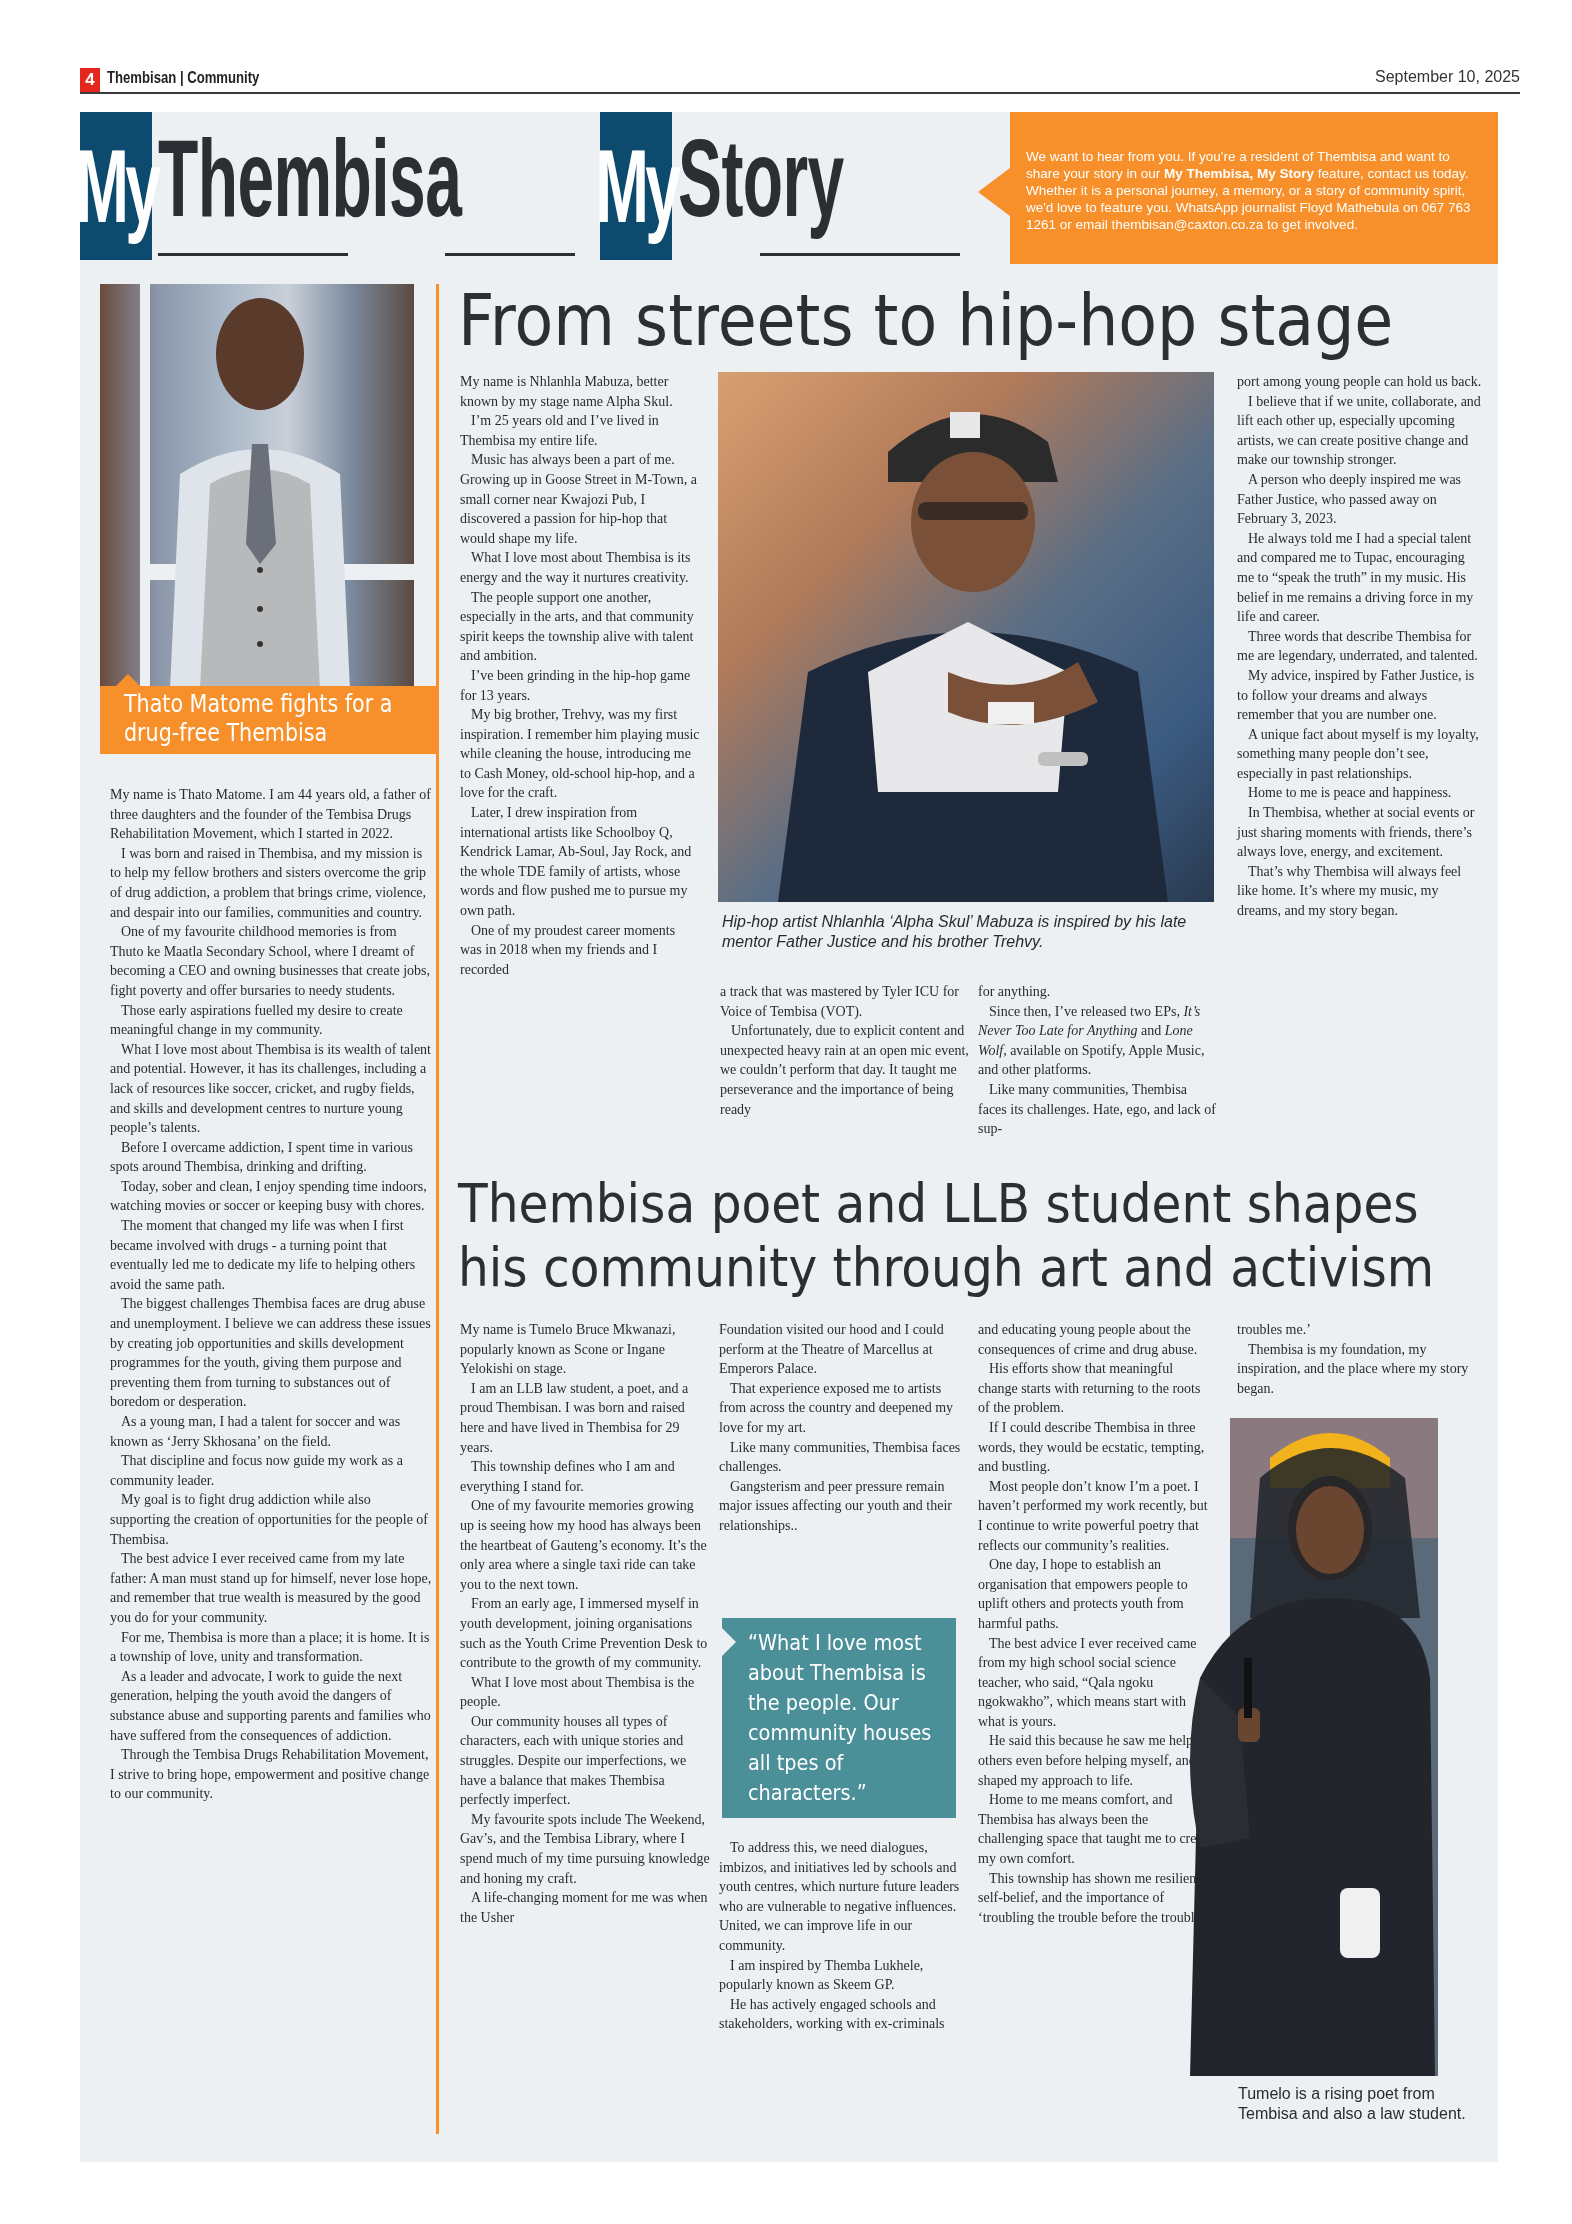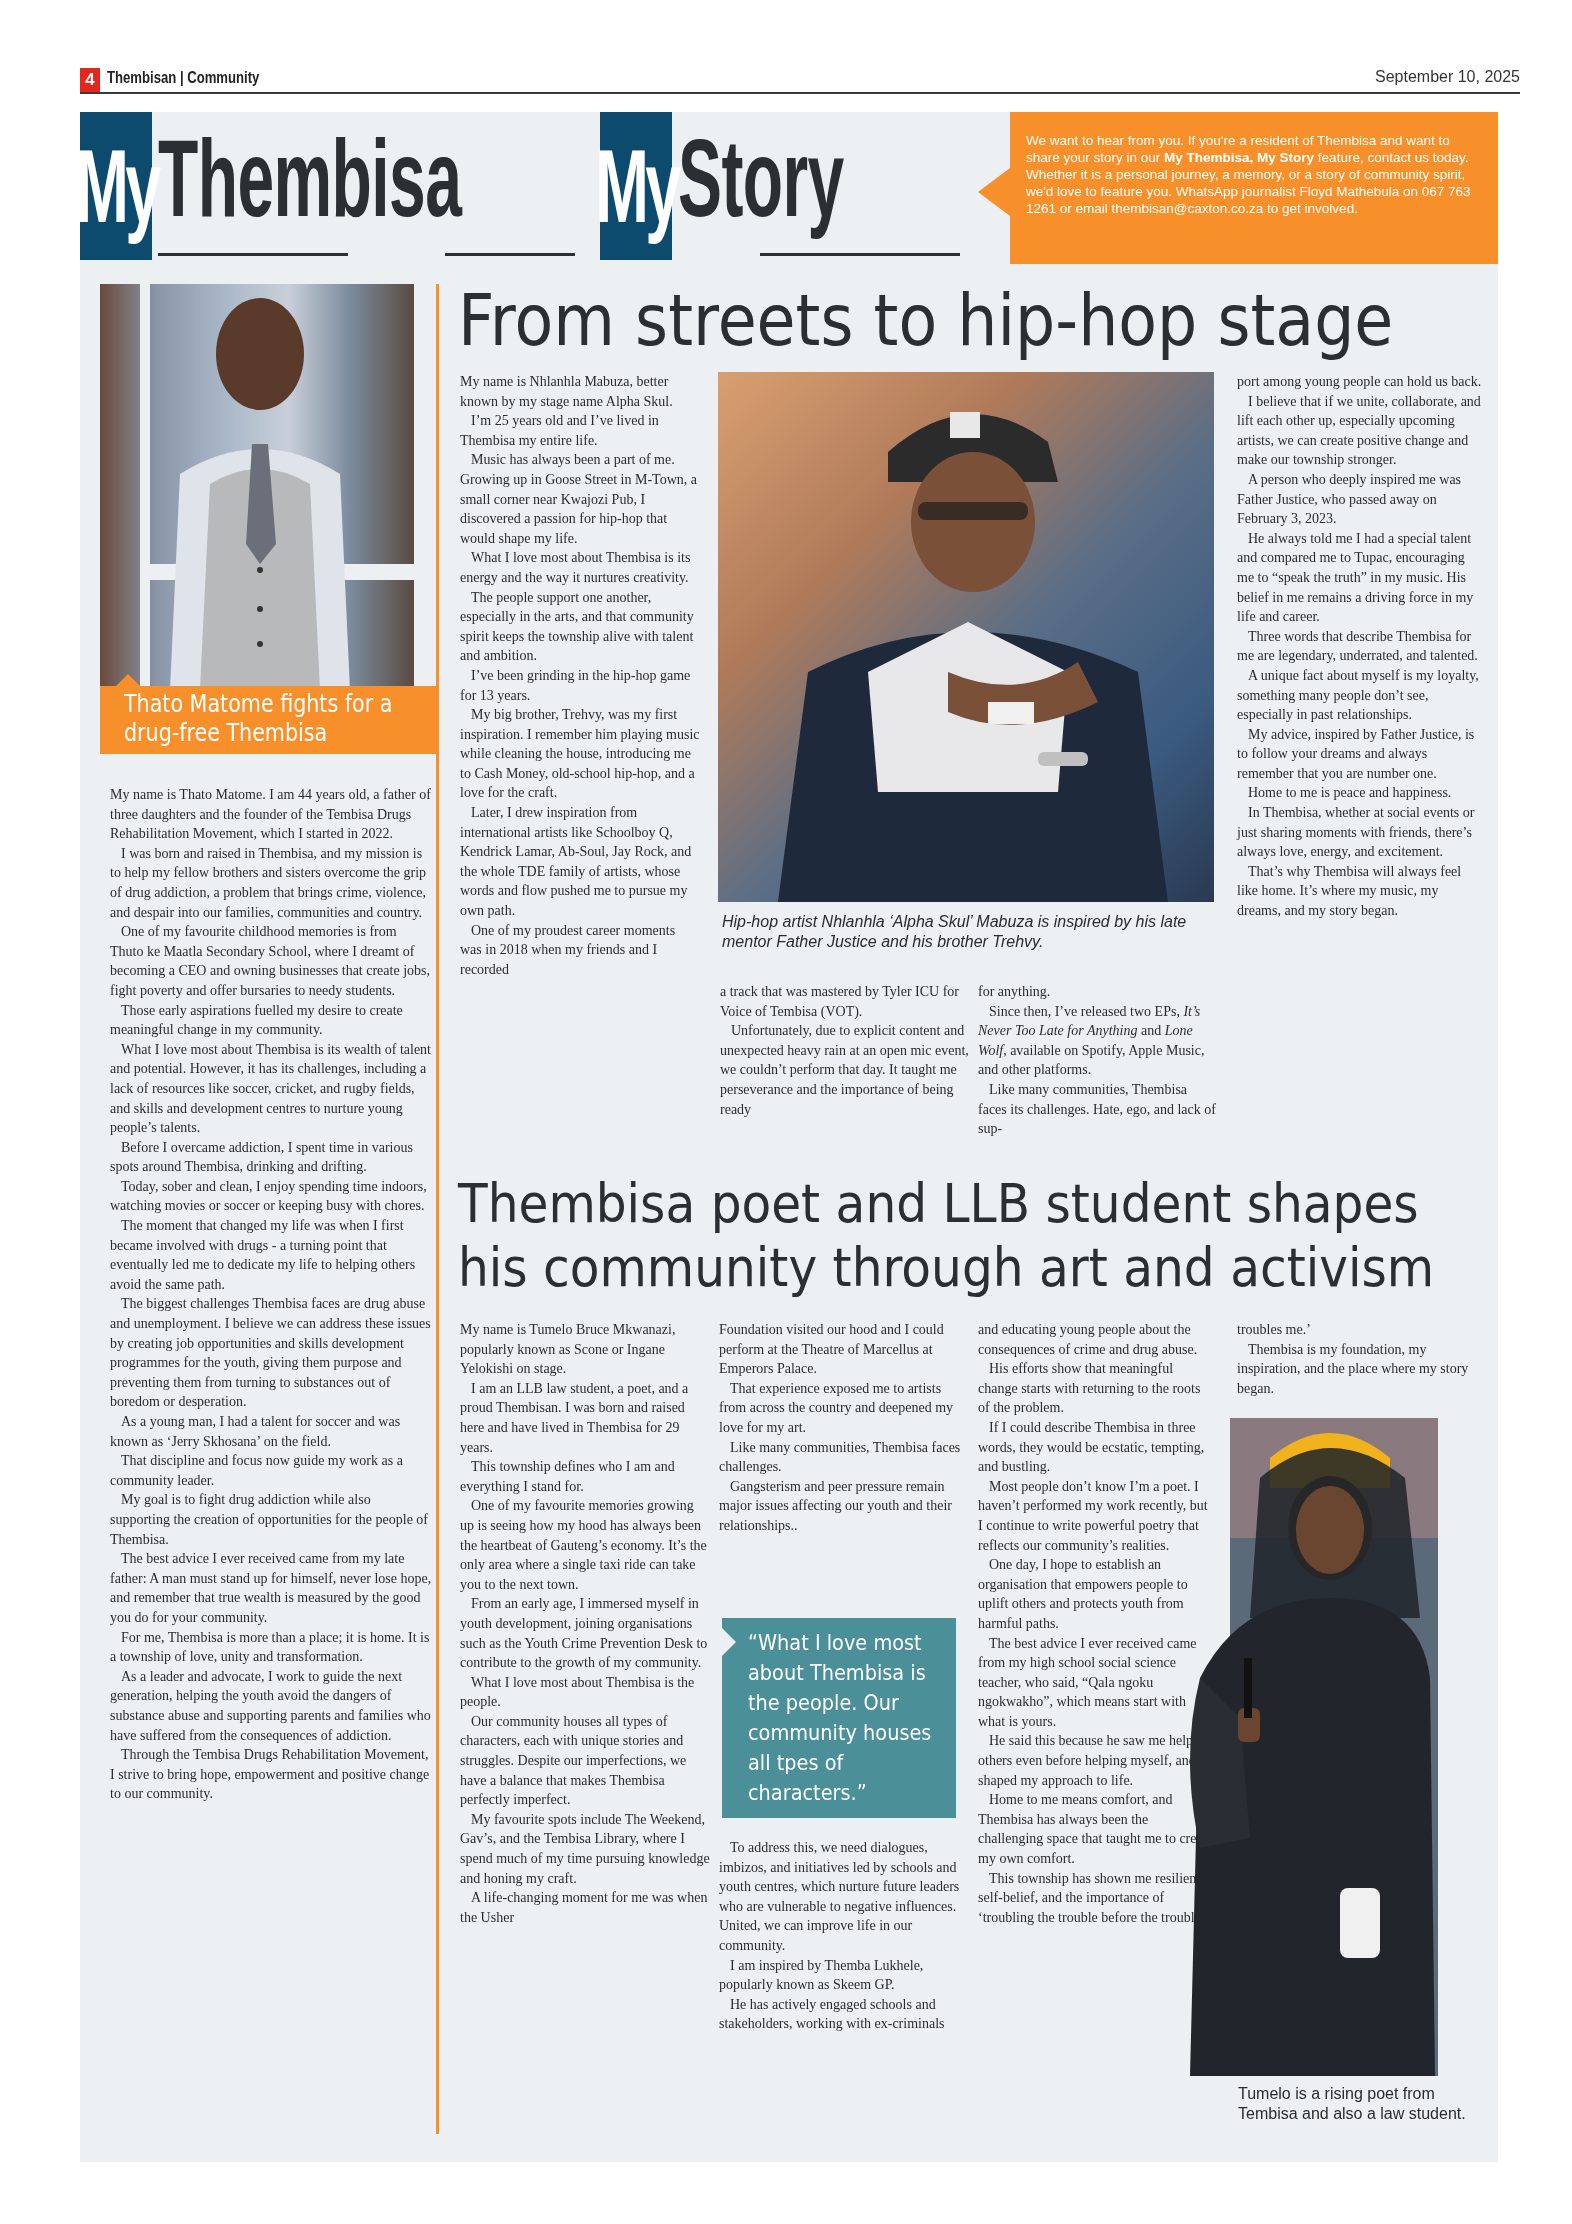--- a/index.html
+++ b/index.html
@@ -10,21 +10,21 @@
   .folio{left:80px;top:66px;width:1440px;height:28px;border-bottom:2px solid #3a3a3a}
   .page-num{position:absolute;left:0;top:2px;width:20px;height:24px;background:#e5261d;color:#fff;font-family:"Liberation Sans",sans-serif;font-weight:bold;font-size:17px;text-align:center;line-height:24px}
   .folio-section{position:absolute;left:27px;top:3px;font-family:"Liberation Sans",sans-serif;font-size:16px;font-weight:bold;color:#222;transform:scaleX(.82);transform-origin:left}
   .folio-date{position:absolute;right:0;top:2px;font-family:"Liberation Sans",sans-serif;font-size:16px;color:#333}
   
   .panel{left:80px;top:112px;width:1418px;height:2050px;background:#ecf0f3}
   
   .mast-box{background:#0c4a6e;color:#fff;font-family:"Liberation Sans",sans-serif;font-weight:bold;display:flex;align-items:center;justify-content:center}
   .mast-word{font-family:"Liberation Sans",sans-serif;font-weight:bold;color:#2b2e33;white-space:nowrap;transform-origin:left top}
   .mast-rule{height:3px;background:#2b2e33}
-  .promo{left:1010px;top:112px;width:488px;height:152px;background:#f7902b;color:#fff;font-family:"Liberation Sans",sans-serif;font-size:13.5px;line-height:17px;padding:20px 18px 10px 16px}
+  .promo{left:1010px;top:112px;width:488px;height:152px;background:#f7902b;color:#fff;font-family:"Liberation Sans",sans-serif;font-size:13.5px;line-height:17px;padding:36px 18px 10px 16px}
   .promo b{font-weight:bold}
   .promo-arrow{left:978px;top:168px;width:0;height:0;border-top:24px solid transparent;border-bottom:24px solid transparent;border-right:32px solid #f7902b}
   
   .col{font-family:"Liberation Serif",serif;font-size:14px;line-height:19.6px;color:#2b2b2b}
   .col p{text-indent:11px}
   .col p.first{text-indent:0}
   .headline{font-family:"DejaVu Sans",sans-serif;color:#2b2e33;font-weight:normal;white-space:nowrap;transform-origin:left top}
   .caption{font-family:"Liberation Sans",sans-serif;font-size:16px;line-height:20px;color:#2b2b2b}
   .photo{overflow:hidden}
   .orange-rule{background:#f7902b}
@@ -137,22 +137,22 @@
   <p><span>Since then, I’ve released two EPs, </span><i>It’s Never Too Late for Anything</i><span> and </span><i>Lone Wolf</i><span>, available on Spotify, Apple Music, and other platforms.</span></p>
   <p>Like many communities, Thembisa faces its challenges. Hate, ego, and lack of sup-</p>
 </div>
 
 <div class="abs col" style="left:1237px;top:372px;width:245px;">
   <p class="first">port among young people can hold us back.</p>
   <p>I believe that if we unite, collaborate, and lift each other up, especially upcoming artists, we can create positive change and make our township stronger.</p>
   <p>A person who deeply inspired me was Father Justice, who passed away on February 3, 2023.</p>
   <p>He always told me I had a special talent and compared me to Tupac, encouraging me to “speak the truth” in my music. His belief in me remains a driving force in my life and career.</p>
   <p>Three words that describe Thembisa for me are legendary, underrated, and talented.</p>
+  <p>My advice, inspired by Father Justice, is to follow your dreams and always remember that you are number one.</p>
   <p>A unique fact about myself is my loyalty, something many people don’t see, especially in past relationships.</p>
-  <p>My advice, inspired by Father Justice, is to follow your dreams and always remember that you are number one.</p>
   <p>Home to me is peace and happiness.</p>
   <p>In Thembisa, whether at social events or just sharing moments with friends, there’s always love, energy, and excitement.</p>
   <p>That’s why Thembisa will always feel like home. It’s where my music, my dreams, and my story began.</p>
 </div>
 
 <div class="abs headline" style="left:458px;top:1172px;font-size:54px;line-height:64px;transform:scaleX(.9);">Thembisa poet and LLB student shapes</div>
 <div class="abs headline" style="left:458px;top:1236px;font-size:54px;line-height:64px;transform:scaleX(.9);">his community through art and activism</div>
 
 <div class="abs col" style="left:460px;top:1320px;width:250px;">
   <p class="first">My name is Tumelo Bruce Mkwanazi, popularly known as Scone or Ingane Yelokishi on stage.</p>

